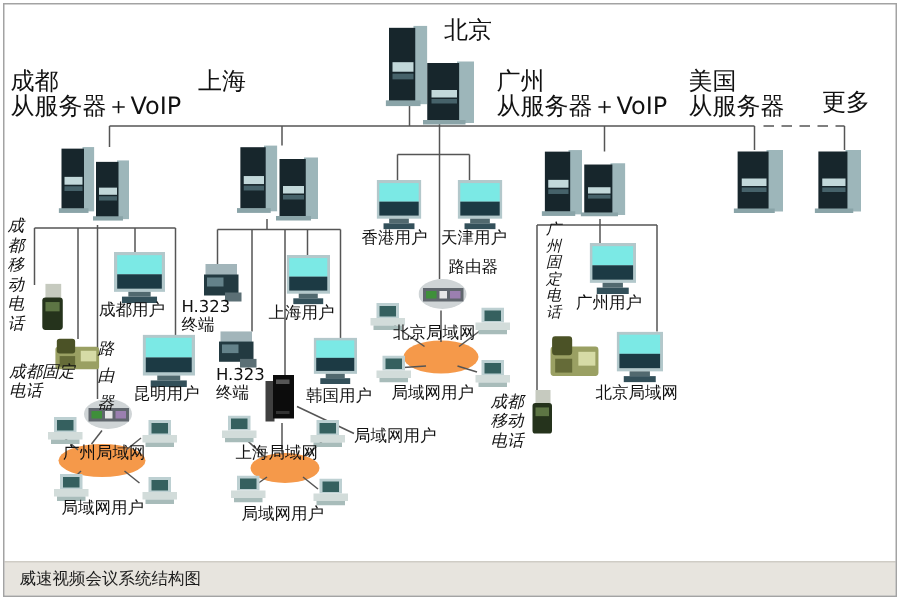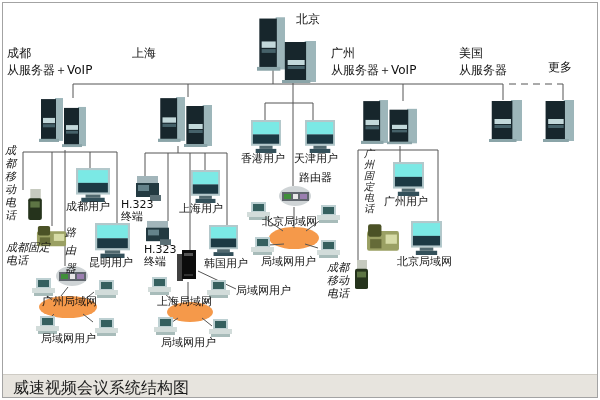--- a/index.html
+++ b/index.html
@@ -4,30 +4,30 @@
 <style>
   html,body{margin:0;padding:0;background:#fff;font-family:"DejaVu Sans",sans-serif;}
   .stage{position:relative;width:600px;height:400px;background:#ffffff;overflow:hidden;}
   .frame{position:absolute;inset:2px;border:1px solid #a3a3a3;pointer-events:none;}
   .lines{position:absolute;left:0;top:0;width:600px;height:400px;}
   .lines path{stroke:#555;stroke-width:1;fill:none;}
   .cloud{fill:#f5994a;}
   .ic{position:absolute;}
   .ic svg{width:100%;height:100%;display:block;}
   .lbl{position:absolute;font-size:11px;color:#111;white-space:nowrap;line-height:12px;}
-  .fs12{font-size:12px;line-height:13px;}
+  .fs12{font-size:16px;line-height:13px;}
   .pre{white-space:pre-line;}
   .wrapv{white-space:normal;word-break:break-all;font-style:italic;}
   .v1{width:13px;line-height:13px;}
   .v1b{width:13px;line-height:18px;}
   .v1c{width:12px;font-size:10px;line-height:11px;}
   .w2{width:24px;line-height:13px;}
   .w4{width:46px;line-height:13px;}
   .titlebar{position:absolute;left:3px;right:3px;bottom:3px;height:22px;background:#e7e4de;border-top:1px solid #cfccc5;}
-  .titlebar .t{position:absolute;left:10px;top:3px;font-size:16px;color:#1c1c1c;}
+  .titlebar .t{position:absolute;left:10px;top:3px;font-size:11px;color:#1c1c1c;}
 </style>
 </head>
 <body>
 
 <div class="stage">
 
   <svg width="0" height="0" style="position:absolute">
     <defs>
       <symbol id="sym-tower" viewBox="0 0 24 44">
         <rect x="16" y="1" width="8" height="41" fill="#9db6ba"></rect>

